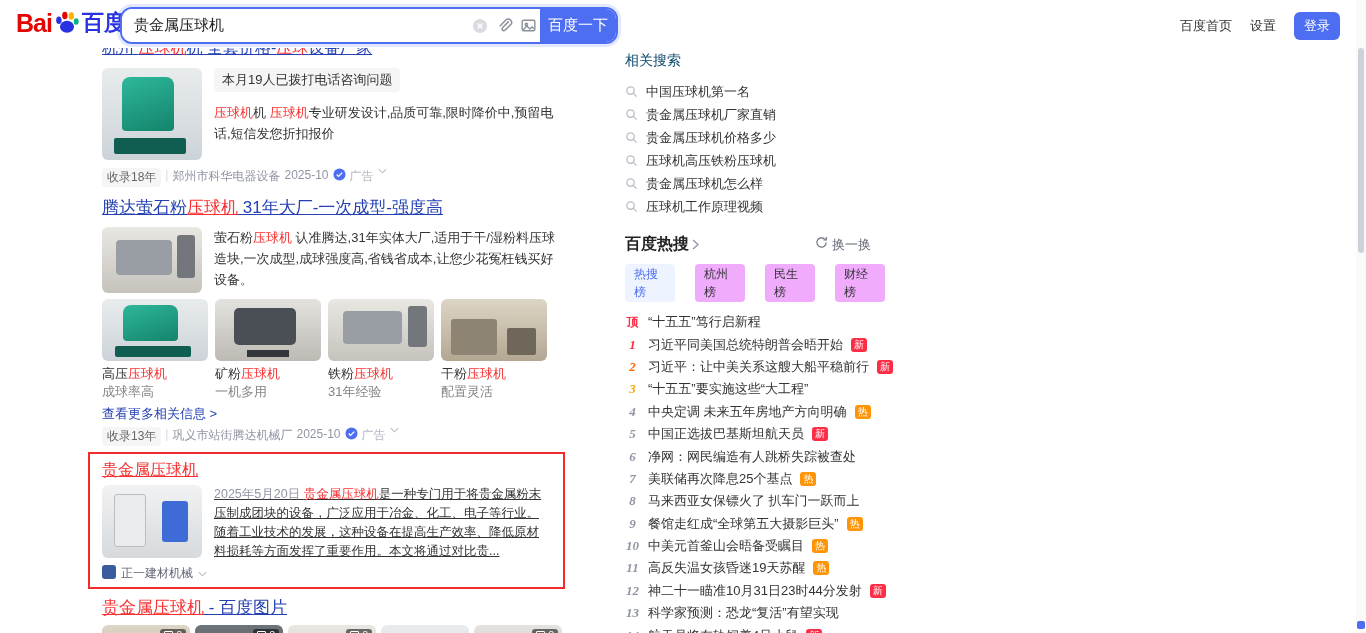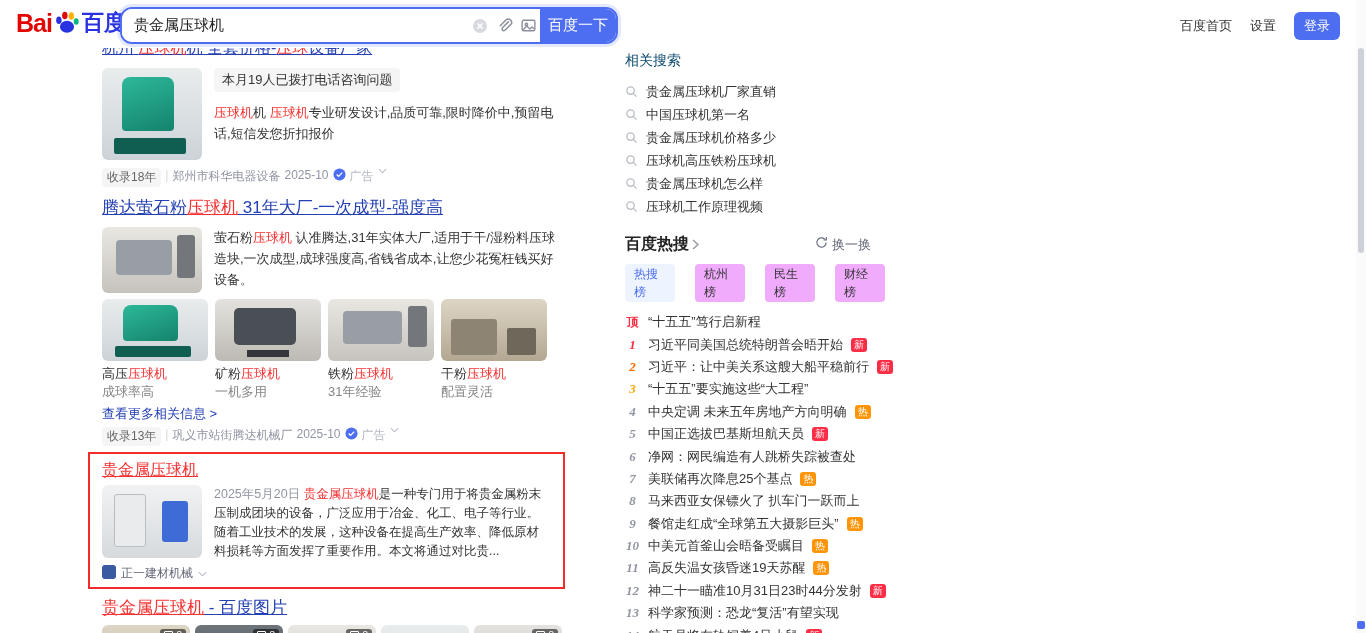--- a/index.html
+++ b/index.html
@@ -57,21 +57,21 @@
   .thumbs { display:flex; gap:7px; margin-top:6px; }
   .thumb { width:106px; cursor:pointer; }
   .thumb-img { width:106px; height:62px; }
   .thumb-label { font-size:13px; color:#333; margin-top:5px; line-height:16px; }
   .thumb-caption { font-size:13px; color:#858585; margin-top:2px; line-height:16px; }
   .more-link { display:inline-block; margin-top:5px; font-size:13px; color:var(--link,#2440B3); cursor:pointer; text-decoration:none; }
 
   .hl-box { border:2px solid #F32B2B; margin-top:6px; margin-left:-14px; width:477px;
     padding:6px 12px 5px 12px; }
   .hl-title { font-size:16px; line-height:20px; color:var(--highlight,#F73131); text-decoration:underline; cursor:pointer; display:inline-block; }
-  .hl-row { display:flex; gap:12px; margin-top:5px; }
+  .hl-row { display:flex; gap:12px; margin-top:5px;text-decoration:underline; }
   .hl-img { width:100px; height:73px; }
   .hl-desc { flex:1; font-size:12.5px; line-height:19px; }
   .src-row { display:flex; gap:5px; margin-top:4px; }
   .src-favicon { width:14px; height:14px; border-radius:3px; background:#3a5ba0; display:inline-block; }
   .src-name { font-size:12px; color:#626675; }
 
   .r4-title { margin-top:8px; }
   .r4-images { display:flex; gap:5px; margin-top:6px; }
   .r4-img { width:88px; height:85px; position:relative; cursor:pointer; }
   .img-count { position:absolute; top:4px; right:4px; background:rgba(0,0,0,.55); color:#fff; font-size:10px;
@@ -312,30 +312,30 @@
     <div class="rel-title">相关搜索</div>
 
     <div>
       <div class="rel-item">
         <span class="icon-inline">
             <svg width="13" height="13" viewBox="0 0 14 14" fill="none" stroke="#b8bcc6" stroke-width="1.4">
               <circle cx="6" cy="6" r="4"></circle>
               <path d="M9 9l3.5 3.5"></path>
             </svg>
           </span>
+        <span>中国压球机第一名</span>
+      </div>
+      <div class="rel-item">
+        <span class="icon-inline">
+            <svg width="13" height="13" viewBox="0 0 14 14" fill="none" stroke="#b8bcc6" stroke-width="1.4">
+              <circle cx="6" cy="6" r="4"></circle>
+              <path d="M9 9l3.5 3.5"></path>
+            </svg>
+          </span>
         <span>贵金属压球机厂家直销</span>
-      </div>
-      <div class="rel-item">
-        <span class="icon-inline">
-            <svg width="13" height="13" viewBox="0 0 14 14" fill="none" stroke="#b8bcc6" stroke-width="1.4">
-              <circle cx="6" cy="6" r="4"></circle>
-              <path d="M9 9l3.5 3.5"></path>
-            </svg>
-          </span>
-        <span>中国压球机第一名</span>
       </div>
       <div class="rel-item">
         <span class="icon-inline">
             <svg width="13" height="13" viewBox="0 0 14 14" fill="none" stroke="#b8bcc6" stroke-width="1.4">
               <circle cx="6" cy="6" r="4"></circle>
               <path d="M9 9l3.5 3.5"></path>
             </svg>
           </span>
         <span>贵金属压球机价格多少</span>
       </div>

